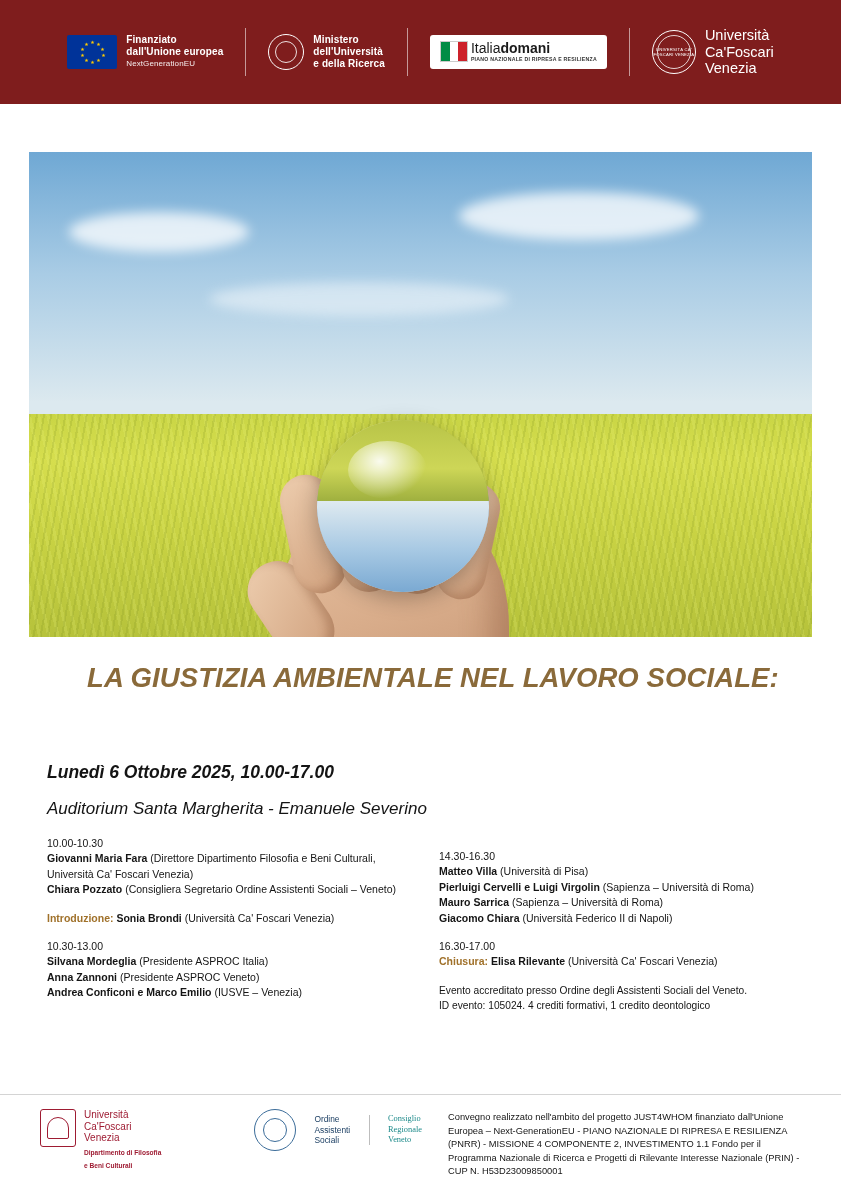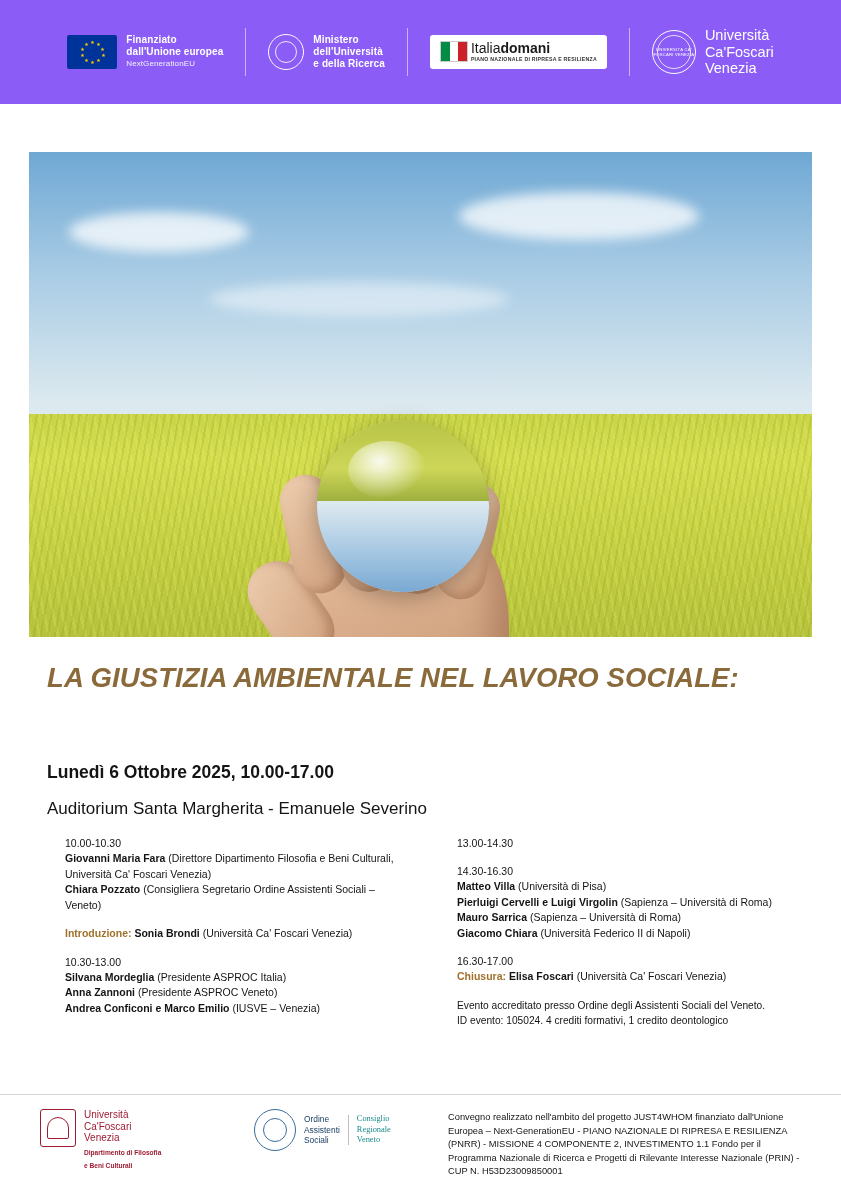--- a/index.html
+++ b/index.html
@@ -15,21 +15,21 @@
     overflow: hidden;
     position: relative;
   }
 
   
   .top-banner {
     position: absolute;
     left: 0; top: 0;
     width: 841px;
     height: 104px;
-    background: #8b5cf6;
+    background: #7f1d1d;
     display: flex;
     align-items: center;
     justify-content: center;
   }
   .banner-inner {
     display: flex;
     align-items: center;
     justify-content: center;
     gap: 0px;
     width: 100%;
@@ -239,28 +239,30 @@
     top: 658px;
     width: 760px;
   }
   .title-line {
     color: #8a6a3a;
     font-style: italic;
     font-weight: 700;
     font-size: 27.5px;
     line-height: 39px;
     letter-spacing: .1px;
+    margin-left: 40px;
   }
   .title-line.l2 { padding-left: 12px; }
 
   .datetime {
     position: absolute;
     left: 47px;
     top: 760px;
     width: 760px;
+    font-style: italic;
   }
   .date-line {
     font-size: 17.5px;
     font-weight: 700;
     color: #141414;
     line-height: 24px;
   }
   .venue-line {
     font-size: 17px;
     font-weight: 400;
@@ -271,21 +273,21 @@
 
   
   .program {
     position: absolute;
     left: 47px;
     top: 836px;
     width: 752px;
     display: flex;
     gap: 32px;
   }
-  .col { width: 360px; margin-left: 18px; }
+  .col { width: 360px; }
   .col.right { width: 360px; }
   .blk { margin-bottom: 13px; }
   .time {
     font-size: 10.5px;
     line-height: 15px;
     color: #141414;
   }
   .pers {
     font-size: 10.5px;
     line-height: 15.5px;
@@ -329,21 +331,21 @@
   .lion-mark::before {
     content: "";
     position: absolute; left: 6px; top: 7px; right: 6px; bottom: 7px;
     border: 1px solid #9e1b32;
     border-radius: 50% 50% 2px 2px;
   }
   .unive-foot-text { line-height: 11.5px; }
   .unive-foot-text .n { font-size: 10px; color: #9e1b32; }
   .unive-foot-text .d { font-size: 6.6px; color: #9e1b32; font-weight: 700; margin-top: 5px; line-height: 8px; }
 
-  .ordine-foot { display: flex; align-items: center; gap: 8px; width: 168px; }
+  .ordine-foot { display: flex; align-items: center; gap: 8px; width: 168px; justify-content: space-between; }
   .knot {
     width: 40px; height: 40px;
     border-radius: 50%;
     border: 1.6px solid #3b6c99;
     flex: none;
     position: relative;
   }
   .knot::after {
     content: "";
     position: absolute; left: 8px; top: 8px; right: 8px; bottom: 8px;
@@ -496,21 +498,20 @@
       <div class="pers">
         <b>Andrea Conficoni e Marco Emilio</b><span> (IUSVE – Venezia)</span>
       </div>
     </div>
 
   </div>
 
   <div class="col right">
 
     <div class="blk">
-      <div class="time">13.00-14.30</div>
     </div>
 
     <div class="blk">
       <div class="time">14.30-16.30</div>
       <div class="pers">
         <b>Matteo Villa</b><span> (Università di Pisa)</span>
       </div>
       <div class="pers">
         <b>Pierluigi Cervelli e Luigi Virgolin</b><span> (Sapienza – Università di Roma)</span>
       </div>
@@ -519,21 +520,21 @@
       </div>
       <div class="pers">
         <b>Giacomo Chiara</b><span> (Università Federico II di Napoli)</span>
       </div>
     </div>
 
     <div class="blk">
       <div class="time">16.30-17.00</div>
       <div class="pers">
         <span class="hl">Chiusura:</span>
-        <b>Elisa Foscari</b><span> (Università Ca' Foscari Venezia)</span>
+        <b>Elisa Rilevante</b><span> (Università Ca' Foscari Venezia)</span>
       </div>
     </div>
 
     <div class="blk">
       <div class="note">Evento accreditato presso Ordine degli Assistenti Sociali del Veneto.</div>
       <div class="note">ID evento: 105024. 4 crediti formativi, 1 credito deontologico</div>
     </div>
 
   </div>
 </div>

